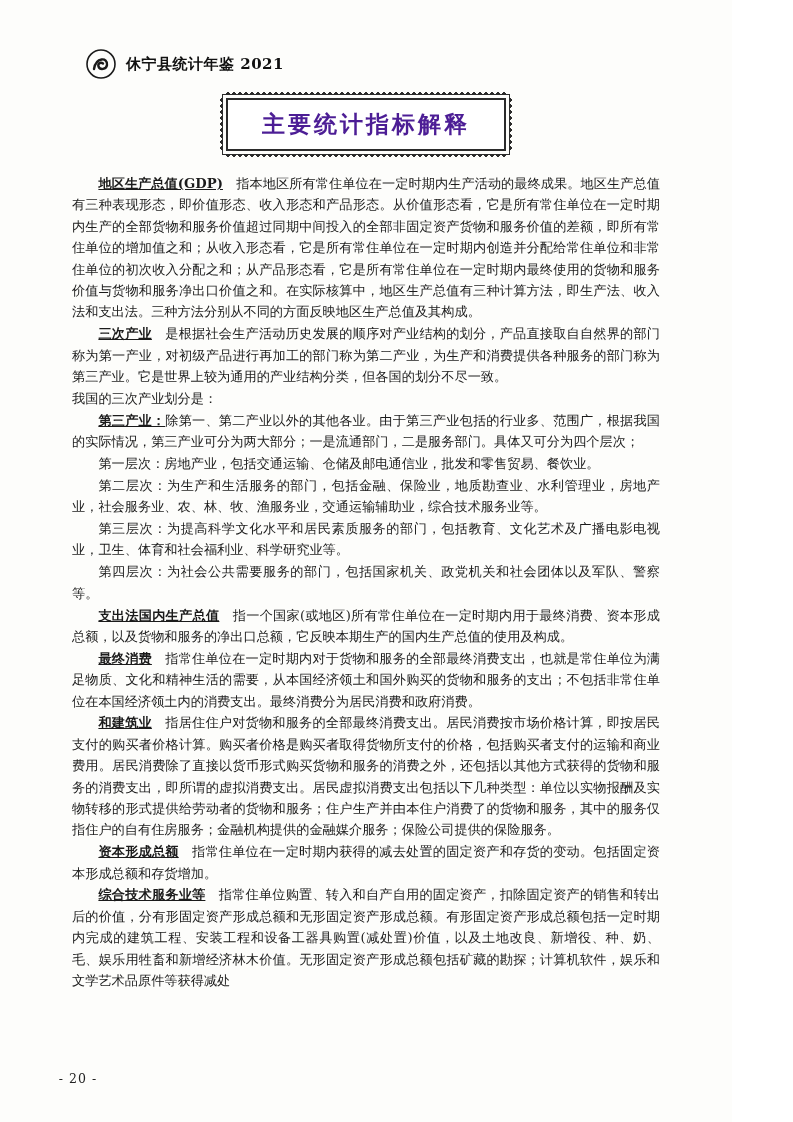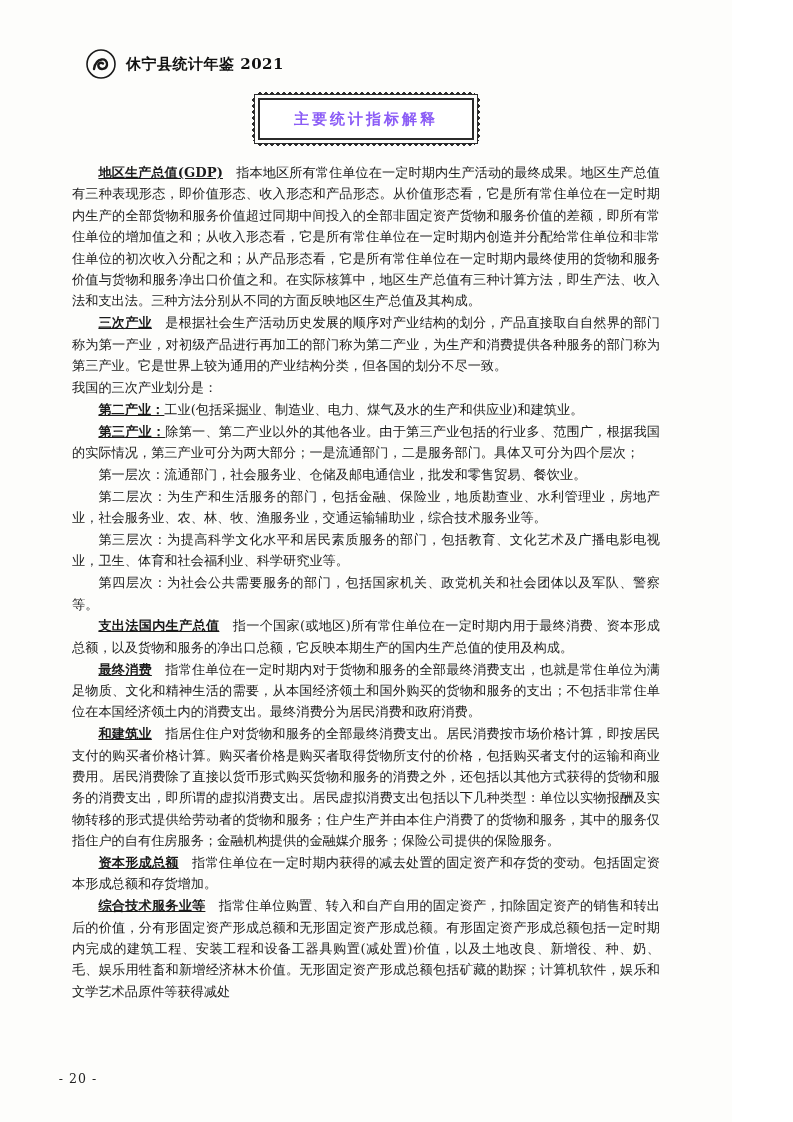--- a/index.html
+++ b/index.html
@@ -68,24 +68,24 @@
     left: -3px; right: -3px;
     height: 5px;
     background-image:
       radial-gradient(circle at 3px 2.5px, #2b2b2b 1.6px, transparent 1.8px);
     background-size: 6px 5px;
     background-repeat: repeat-x;
   }
   .title-box::before { top: -9px; }
   .title-box::after  { bottom: -9px; }
   .title-text {
-    font-size: 15px;
+    font-size: 23px;
     font-weight: 700;
     letter-spacing: 3px;
-    color: #8b5cf6;
+    color: #4c1d95;
     white-space: nowrap;
   }
   .title-side {
     position: absolute;
     top: -3px;
     bottom: -3px;
     width: 5px;
     background-image:
       radial-gradient(circle at 2.5px 3px, #2b2b2b 1.6px, transparent 1.8px);
     background-size: 5px 6px;
@@ -154,25 +154,24 @@
 
   <div class="content">
 
     <p class="para"><span class="term">地区生产总值(GDP)</span><span>　指本地区所有常住单位在一定时期内生产活动的最终成果。地区生产总值有三种表现形态，即价值形态、收入形态和产品形态。从价值形态看，它是所有常住单位在一定时期内生产的全部货物和服务价值超过同期中间投入的全部非固定资产货物和服务价值的差额，即所有常住单位的增加值之和；从收入形态看，它是所有常住单位在一定时期内创造并分配给常住单位和非常住单位的初次收入分配之和；从产品形态看，它是所有常住单位在一定时期内最终使用的货物和服务价值与货物和服务净出口价值之和。在实际核算中，地区生产总值有三种计算方法，即生产法、收入法和支出法。三种方法分别从不同的方面反映地区生产总值及其构成。</span></p>
 
     <p class="para"><span class="term">三次产业</span><span>　是根据社会生产活动历史发展的顺序对产业结构的划分，产品直接取自自然界的部门称为第一产业，对初级产品进行再加工的部门称为第二产业，为生产和消费提供各种服务的部门称为第三产业。它是世界上较为通用的产业结构分类，但各国的划分不尽一致。</span></p>
 
     <p class="para noindent"><span>我国的三次产业划分是：</span></p>
 
 
-    <p class="para"><span class="term">第二产业：</span><span>工业(包括采掘业、制造业、电力、煤气及水的生产和供应业)和建筑业。</span></p>
 
     <p class="para"><span class="term">第三产业：</span><span>除第一、第二产业以外的其他各业。由于第三产业包括的行业多、范围广，根据我国的实际情况，第三产业可分为两大部分；一是流通部门，二是服务部门。具体又可分为四个层次；</span></p>
 
-    <p class="para"><span>第一层次：流通部门，社会服务业、仓储及邮电通信业，批发和零售贸易、餐饮业。</span></p>
+    <p class="para"><span>第一层次：房地产业，包括交通运输、仓储及邮电通信业，批发和零售贸易、餐饮业。</span></p>
 
     <p class="para"><span>第二层次：为生产和生活服务的部门，包括金融、保险业，地质勘查业、水利管理业，房地产业，社会服务业、农、林、牧、渔服务业，交通运输辅助业，综合技术服务业等。</span></p>
 
     <p class="para"><span>第三层次：为提高科学文化水平和居民素质服务的部门，包括教育、文化艺术及广播电影电视业，卫生、体育和社会福利业、科学研究业等。</span></p>
 
     <p class="para"><span>第四层次：为社会公共需要服务的部门，包括国家机关、政党机关和社会团体以及军队、警察等。</span></p>
 
     <p class="para"><span class="term">支出法国内生产总值</span><span>　指一个国家(或地区)所有常住单位在一定时期内用于最终消费、资本形成总额，以及货物和服务的净出口总额，它反映本期生产的国内生产总值的使用及构成。</span></p>
 
     <p class="para"><span class="term">最终消费</span><span>　指常住单位在一定时期内对于货物和服务的全部最终消费支出，也就是常住单位为满足物质、文化和精神生活的需要，从本国经济领土和国外购买的货物和服务的支出；不包括非常住单位在本国经济领土内的消费支出。最终消费分为居民消费和政府消费。</span></p>

